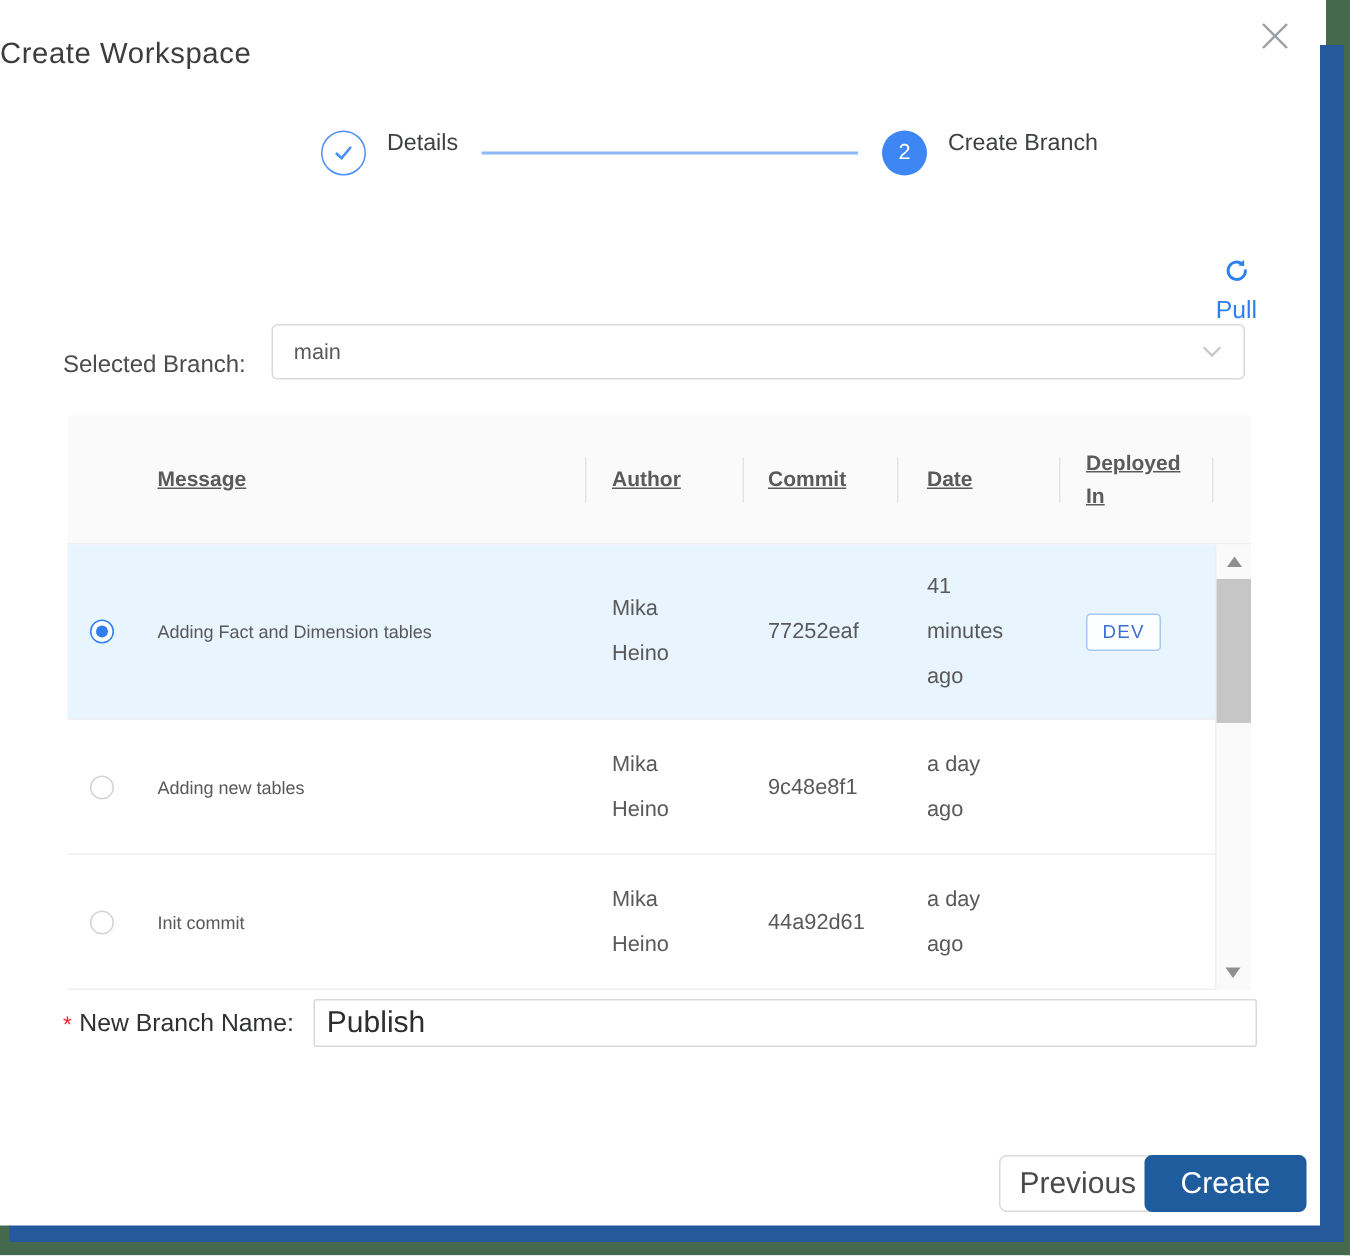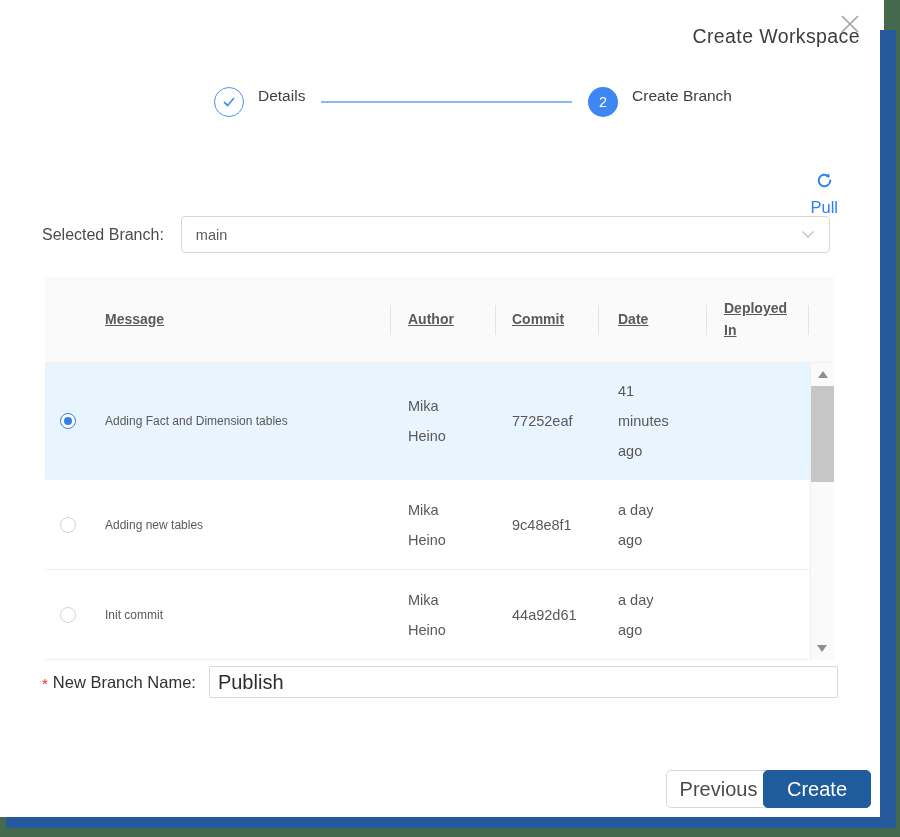--- a/index.html
+++ b/index.html
@@ -9,41 +9,41 @@
 
   
   .edge { position:absolute; }
   .edge-right-green { right:0; top:0; width:4px; height:100%; background:#44694c; }
   .edge-corner-green { right:0; top:0; width:16px; height:30px; background:#44694c; }
   .edge-right-blue { right:4px; top:30px; bottom:9px; width:16px; background:#26589c; }
   .edge-bottom-blue { left:6px; right:4px; bottom:9px; height:11px; background:#26589c; }
   .edge-bottom-green { left:0; right:0; bottom:0; height:9px; background:#44694c; }
   .edge-bl-green { left:0; bottom:9px; width:6px; height:11px; background:#44694c; }
 
-  .modal-title { position:absolute; top:25px; left:0; width:860px; text-align:right;
+  .modal-title { position:absolute; top:25px; left:0; width:860px; text-align:left;
     font-size:19.5px; color:#3d3d3d; letter-spacing:.4px; font-weight:500; }
   .close-btn { position:absolute; top:13px; right:38px; width:24px; height:24px;
     background:none; border:none; cursor:pointer; }
 
   
   .stepper { position:absolute; top:87px; left:214px; width:518px; display:flex; align-items:center; }
   .step { display:flex; align-items:flex-start; }
   .step-circle { width:30px; height:30px; border-radius:50%; display:flex; align-items:center; justify-content:center; flex:0 0 auto; }
   .step-circle.done { border:1.5px solid #4b90f6; background:#fff; }
   .step-circle.num { background:#3d86f4; color:#fff; font-size:14.5px; }
   .step-label { margin-left:14px; font-size:15.5px; color:#3d3f42; }
   .step-line { flex:1; height:2px; background:#8ab8f8; margin:0 16px; }
 
   
   .pull-btn { position:absolute; top:172px; right:62px; display:flex; align-items:center; gap:9px;
     background:none; border:none; color:#2d7ff0; font-size:16.5px; cursor:pointer;
     font-family:"Liberation Sans", sans-serif;flex-direction:column; }
 
   
-  .branch-row { position:absolute; top:216px; left:42px; width:788px; display:flex; align-items:center; }
+  .branch-row { position:absolute; top:216px; left:42px; width:788px; display:flex; align-items:flex-end; }
   .branch-label { font-size:16px; color:#4c4c4c; white-space:nowrap; }
   .select-box { flex:1; margin-left:17px; height:37px; border:1px solid #d9d9d9; border-radius:4px;
     display:flex; align-items:center; padding:0 14px; background:#fff; cursor:pointer; }
   .select-value { flex:1; font-size:14.5px; color:#5a5a5a; }
 
   
   .ctable { position:absolute; top:277px; left:45px; width:789px; font-size:14.5px; color:#595959; }
   .thead { display:flex; align-items:center; height:86px; background:#fafafa;
     border-bottom:1px solid #f0f0f0; color:#5a5a5a; font-weight:bold; font-size:14px;text-decoration:underline; }
   .th { position:relative; line-height:1.55; }
@@ -167,20 +167,21 @@
     <div class="tbody">
 
       <div class="trow r0 selected">
         <div class="c-radio">
             <span class="radio on"></span>
           </div>
         <div class="c-msg cell-msg">Adding Fact and Dimension tables</div>
         <div class="c-author">Mika Heino</div>
         <div class="c-commit">77252eaf</div>
         <div class="c-date">41 minutes ago</div>
+        <div class="c-dep"><span class="badge">DEV</span></div>
       </div>
 
       <div class="trow r1">
         <div class="c-radio">
             <span class="radio off"></span>
           </div>
         <div class="c-msg cell-msg">Adding new tables</div>
         <div class="c-author">Mika Heino</div>
         <div class="c-commit">9c48e8f1</div>
         <div class="c-date">a day ago</div>

